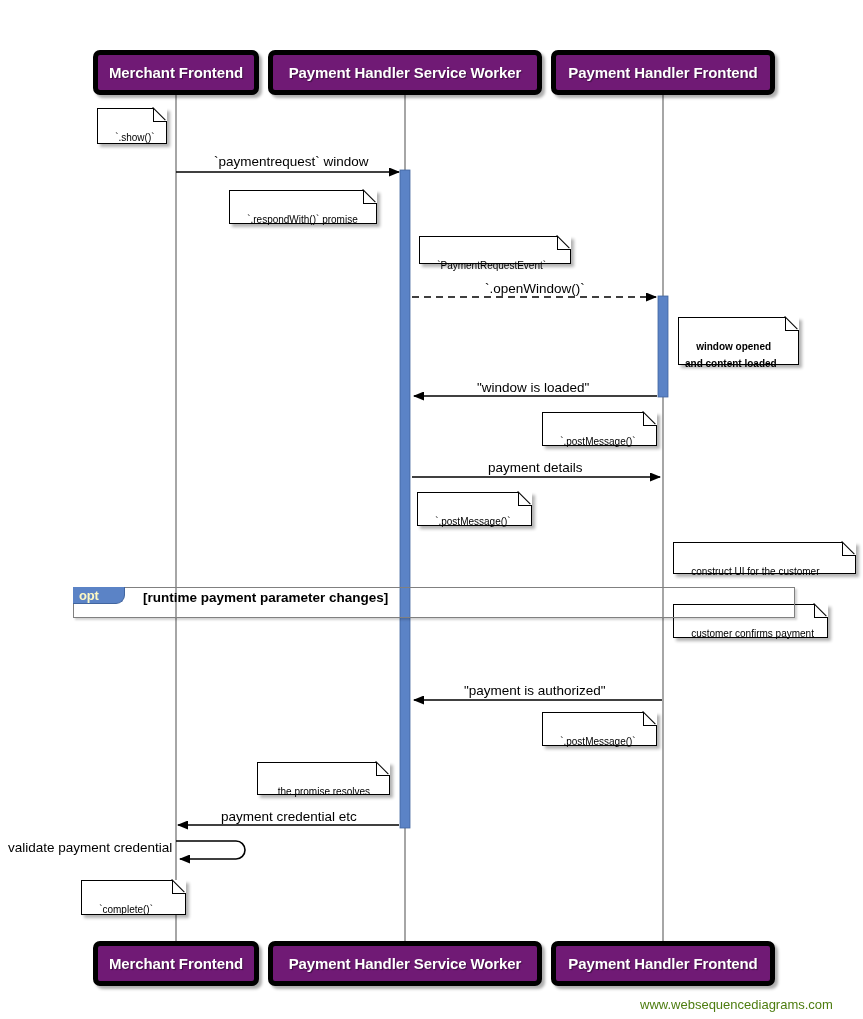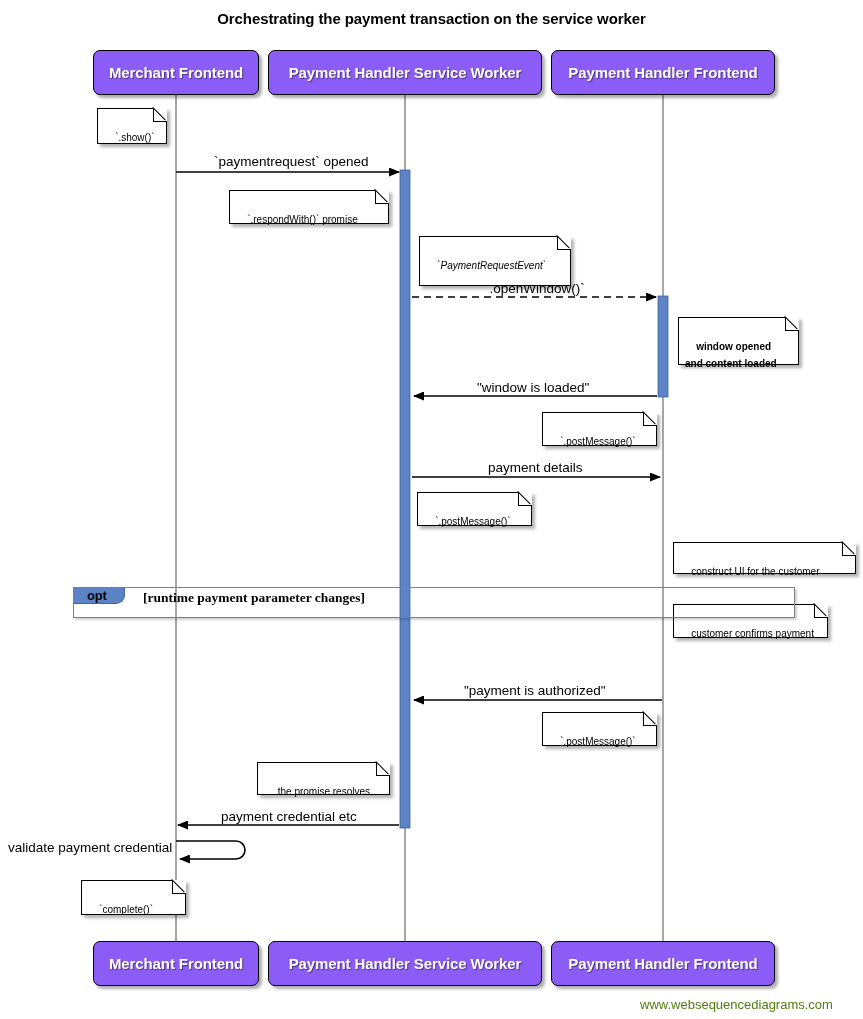--- a/index.html
+++ b/index.html
@@ -37,22 +37,22 @@
     font-weight: bold;
     letter-spacing: -0.1px;
     color: #000;
     white-space: nowrap;
   }
 
   
   .participant {
     position: absolute;
     box-sizing: border-box;
-    background: #8b5cf6;
-    border: 1px solid #000000;
+    background: #701a75;
+    border: 5px solid #000000;
     border-radius: 7px;
     color: #ffffff;
     font-size: 15px;
     font-weight: bold;
     display: flex;
     align-items: center;
     justify-content: center;
     letter-spacing: -0.1px;
     white-space: nowrap;
     box-shadow: 3px 3px 3px rgba(0,0,0,0.32);
@@ -113,26 +113,26 @@
     box-shadow: 2px 2px 2px rgba(0,0,0,0.18);
   }
   .frag-tab {
     position: absolute;
     box-sizing: border-box;
     background: #5B83C6;
     border: 1px solid #41659f;
     border-top: none;
     border-left: none;
     border-bottom-right-radius: 9px;
-    color: #000000;
+    color: #fef9c3;
     font-size: 13px;
     font-weight: bold;
     display: flex;
     align-items: center;
-    padding-left: 14px;
+    padding-left: 6px;
     letter-spacing: -0.2px;
   }
   .frag-cond {
     position: absolute;
     font-size: 13.5px;
     font-weight: bold;
     color: #000;
     white-space: nowrap;
   }
 
@@ -142,21 +142,20 @@
     font-size: 13px;
     color: #4d7c0f;
     white-space: nowrap;
   }
 </style>
 </head>
 <body>
 
 <div id="canvas">
 
-  <div class="diagram-title">Orchestrating the payment transaction on the service worker</div>
 
   <svg id="svg-layer" viewBox="0 0 863 1019" xmlns="http://www.w3.org/2000/svg">
     <defs>
       <marker id="arrow-filled" markerWidth="11" markerHeight="9" refX="10" refY="4.5" orient="auto" markerUnits="userSpaceOnUse">
         <path d="M0,0 L11,4.5 L0,9 z" fill="#000000"></path>
       </marker>
       <marker id="arrow-filled-left" markerWidth="11" markerHeight="9" refX="10" refY="4.5" orient="auto" markerUnits="userSpaceOnUse">
         <path d="M0,0 L11,4.5 L0,9 z" fill="#000000"></path>
       </marker>
     </defs>
@@ -184,39 +183,39 @@
   </svg>
 
   <div class="participant" style="left:93px;  top:50px; width:166px; height:45px;">Merchant Frontend</div>
   <div class="participant" style="left:268px; top:50px; width:274px; height:45px;">Payment Handler Service Worker</div>
   <div class="participant" style="left:551px; top:50px; width:224px; height:45px;">Payment Handler Frontend</div>
 
   <div class="participant" style="left:93px;  top:941px; width:166px; height:45px;">Merchant Frontend</div>
   <div class="participant" style="left:268px; top:941px; width:274px; height:45px;">Payment Handler Service Worker</div>
   <div class="participant" style="left:551px; top:941px; width:224px; height:45px;">Payment Handler Frontend</div>
 
-  <div class="msg-label" style="left:214px; top:155px;">`paymentrequest` opened</div>
+  <div class="msg-label" style="left:214px; top:155px;">`paymentrequest` window</div>
   <div class="msg-label" style="left:485px; top:282px;">`.openWindow()`</div>
   <div class="msg-label" style="left:477px; top:381px;">"window is loaded"</div>
   <div class="msg-label" style="left:488px; top:461px;">payment details</div>
   <div class="msg-label" style="left:464px; top:684px;">"payment is authorized"</div>
   <div class="msg-label" style="left:221px; top:810px;">payment credential etc</div>
   <div class="msg-label" style="left:8px; top:841px;">validate payment credential</div>
 
   <div class="note" style="left:97px; top:108px; width:70px; height:36px;">
     <span>`.show()`</span>
     <span class="fold"></span>
   </div>
 
-  <div class="note" style="left:229px; top:190px; width:160px; height:34px;">
+  <div class="note" style="left:229px; top:190px; width:148px; height:34px;">
     <span>`.respondWith()` promise</span>
     <span class="fold"></span>
   </div>
 
-  <div class="note" style="left:419px; top:236px; width:152px; height:50px;font-style:italic;">
+  <div class="note" style="left:419px; top:236px; width:152px; height:28px;">
     <span>`PaymentRequestEvent`</span>
     <span class="fold"></span>
   </div>
 
   <div class="note" style="left:678px; top:317px; width:121px; height:48px;font-weight:bold;">
     <span>window opened
 and content loaded</span>
     <span class="fold"></span>
   </div>
 
@@ -250,17 +249,17 @@
     <span class="fold"></span>
   </div>
 
   <div class="note" style="left:81px; top:880px; width:105px; height:35px;">
     <span>`complete()`</span>
     <span class="fold"></span>
   </div>
 
   <div class="frag" style="left:73px; top:587px; width:722px; height:31px;"></div>
   <div class="frag-tab" style="left:73px; top:587px; width:52px; height:17px;">opt</div>
-  <div class="frag-cond" style="left:143px; top:590px;font-family:Liberation Serif, serif;">[runtime payment parameter changes]</div>
+  <div class="frag-cond" style="left:143px; top:590px;">[runtime payment parameter changes]</div>
 
   <div class="footer-credit" style="left:640px; top:997px;">www.websequencediagrams.com</div>
 
 </div>
 
 </body></html>

